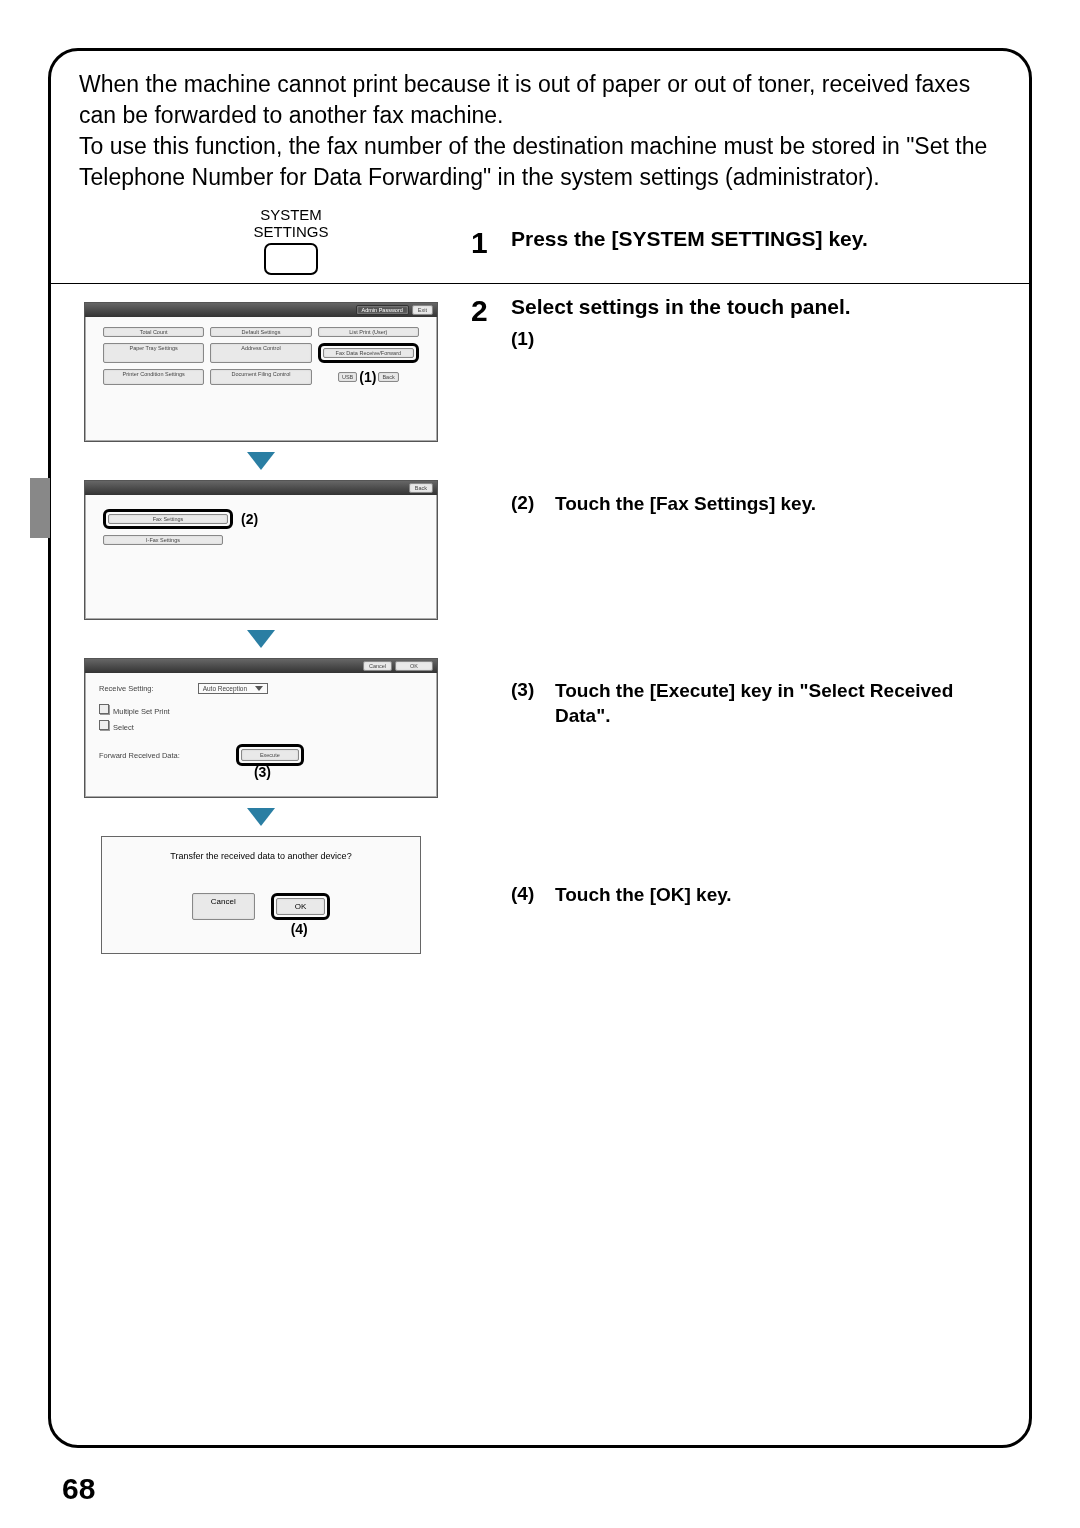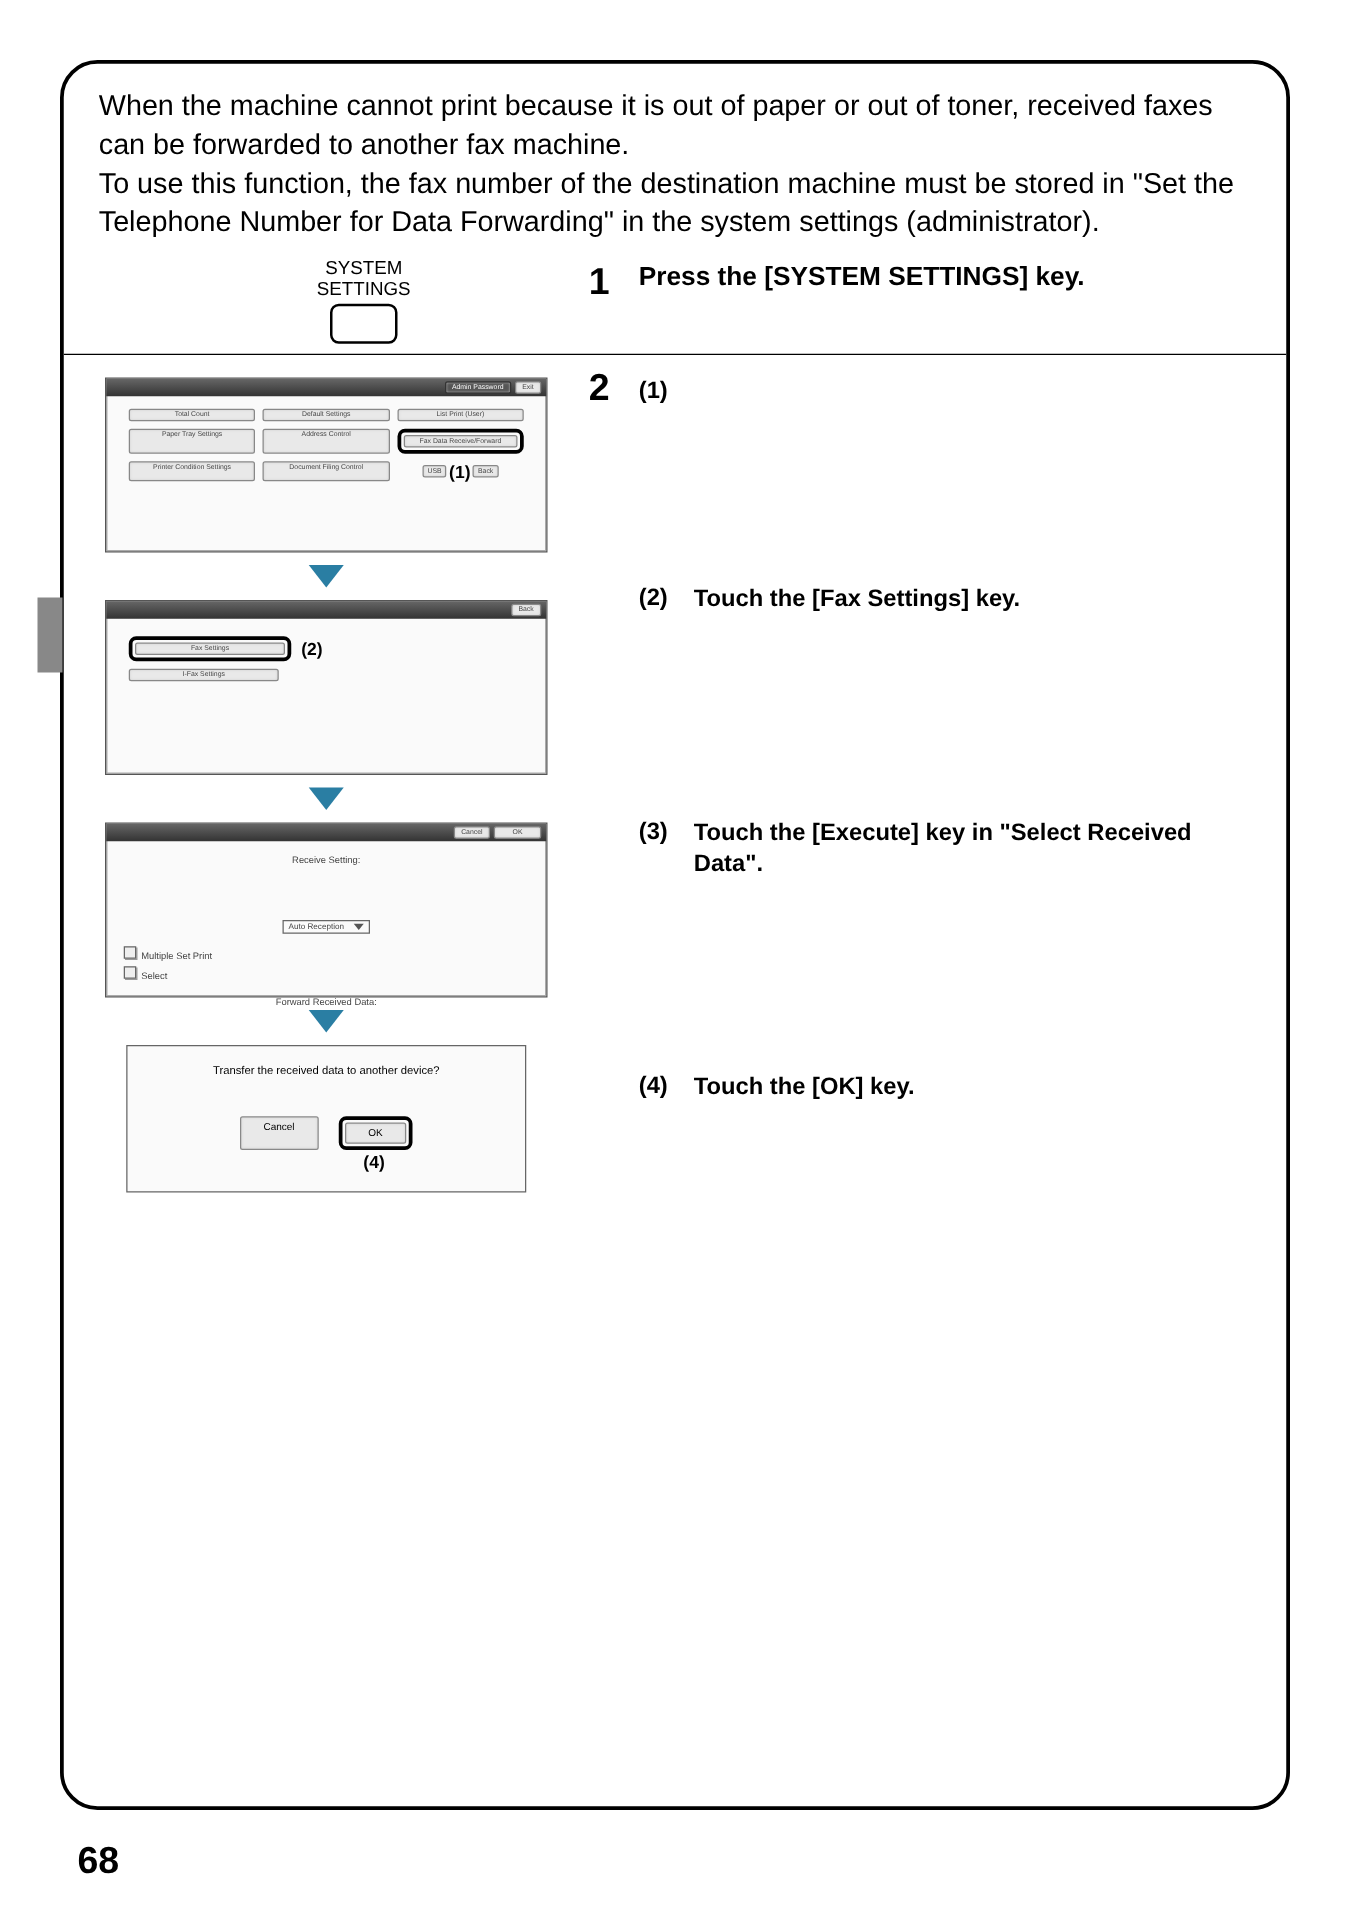--- a/index.html
+++ b/index.html
@@ -182,21 +182,21 @@
       width: 120px;
     }
     .backBtn {
       position:absolute; right:6px; top:3px;
     }
 
     .panel3-body {
       padding: 10px 14px;
       font-size: 7.5px;
     }
-    .p3row { display:flex; align-items:center; margin-bottom:10px; gap: 44px; flex-direction: column;}
+    .p3row { display:flex; align-items:center; margin-bottom:10px; gap: 44px;}
     .chk {
       width:10px; height:10px; border:1px solid #666; background:#eee;
       box-shadow: 1px 1px 0 #999;
       display:inline-block; margin-right:4px;
     }
     .dd {
       border:1px solid #666; padding: 1px 4px; font-size:6.5px;
       display:inline-flex; align-items:center; gap:8px;
     }
     .dd .tri { width:0;height:0;border-left:4px solid transparent; border-right:4px solid transparent; border-top:5px solid #555;}
@@ -235,21 +235,21 @@
 <body>
 
 <div class="side-tab"></div>
 
 <div class="page-frame">
 
 
   <div class="intro" style="white-space:pre-line;">When the machine cannot print because it is out of paper or out of toner, received faxes can be forwarded to another fax machine.
 To use this function, the fax number of the destination machine must be stored in "Set the Telephone Number for Data Forwarding" in the system settings (administrator).</div>
 
-  <div class="step-row" style="">
+  <div class="step-row" style="align-items:center;">
     <div class="step-left">
       <div class="syskey">
         <div class="syskey-label">SYSTEM</div>
         <div class="syskey-label">SETTINGS</div>
         <div class="syskey-btn"></div>
       </div>
     </div>
     <div class="step-right">
       <div class="step-num">1</div>
       <div class="step-text">
@@ -357,20 +357,21 @@
           </span>
         </div>
       </div>
 
     </div>
 
     <div class="step-right" style="flex-direction:column;">
       <div style="display:flex; gap:14px;">
         <div class="step-num">2</div>
         <div class="step-text">
+          <div class="step-head">Select settings in the touch panel.</div>
           <div class="substep">
             <span class="sub-label">(1)</span>
           </div>
         </div>
       </div>
 
       <div class="substep" style="margin-top:128px; margin-left:40px;">
         <span class="sub-label">(2)</span>
         <span class="sub-text">Touch the [Fax Settings] key.</span>
       </div>

